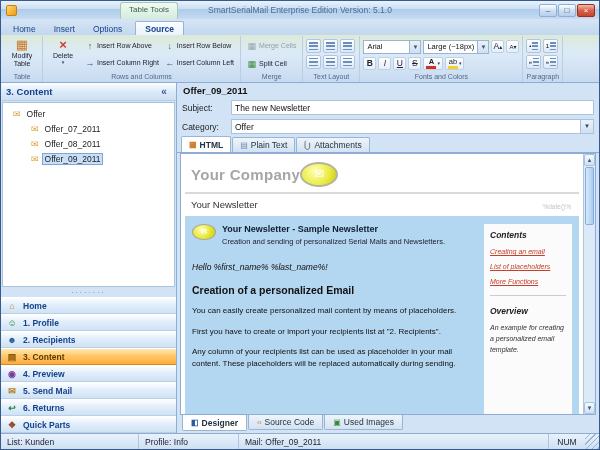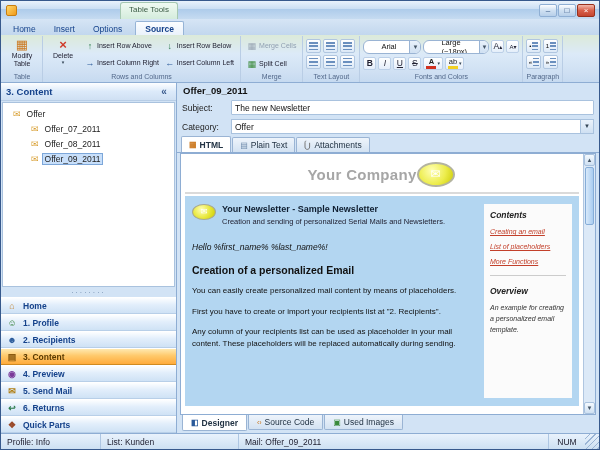--- a/index.html
+++ b/index.html
@@ -32,21 +32,21 @@
   .grid2{display:grid;grid-template-columns:auto auto;grid-auto-rows:17px;align-items:center;}
   .sbtn{display:flex;align-items:center;gap:2px;font-size:7px;color:#223;padding:0 3px;height:16px;border-radius:2px;}
   .sicon{font-size:9px;width:10px;text-align:center;line-height:10px;}
   .sbtn.disabled{color:#91a0b2;}
   .stack{display:flex;flex-direction:column;justify-content:center;gap:2px;}
   .algrid{display:grid;grid-template-columns:repeat(3,16px);grid-auto-rows:15px;gap:1px;align-content:center;}
   .albtn{width:15px;height:14px;border:1px solid #b0c6e0;background:linear-gradient(#ffffff,#dce9f7);border-radius:2px;display:flex;align-items:center;justify-content:center;gap:1px;}
   .albars{width:9px;height:8px;background:repeating-linear-gradient(to bottom,#6a8fbe 0 1.5px,transparent 1.5px 3.4px);}
   .fc-col{display:flex;flex-direction:column;gap:3px;justify-content:center;}
   .fc-row{display:flex;gap:2px;align-items:center;}
-  .combo{height:14px;background:#fff;border:1px solid #9ab4d4;display:flex;align-items:center;font-size:7.5px;color:#111;padding-left:17px;border-radius:6px;overflow:hidden;}
+  .combo{height:14px;background:#fff;border:1px solid #9ab4d4;display:flex;align-items:center;font-size:7.5px;color:#111;padding-left:3px;border-radius:0;overflow:hidden;}
   .combo .dd{margin-left:auto;width:11px;align-self:stretch;text-align:center;background:linear-gradient(#e9f2fb,#cfe0f2);border-left:1px solid #9ab4d4;font-size:6px;color:#456;line-height:12px;}
   .tbtn{min-width:13px;height:13px;border:1px solid #bcd0e8;background:linear-gradient(#fff,#e4eefa);border-radius:2px;font-size:8.5px;line-height:11px;text-align:center;color:#223;padding:0 1px;}
   .tbtn.bold{font-weight:bold}.tbtn.italic{font-style:italic}.tbtn.underl{text-decoration:underline}.tbtn.strike{text-decoration:line-through}
   .cbtn{display:flex;align-items:center;gap:1px;height:13px;border:1px solid #bcd0e8;background:linear-gradient(#fff,#e4eefa);border-radius:2px;padding:0 2px;}
   .cstack{display:flex;flex-direction:column;align-items:center;}
   .cletter{font-size:7.5px;line-height:7px;font-weight:bold;color:#222;}
   .cbar{width:10px;height:3px;margin-top:1px;}
   .ddm{font-size:5px;color:#345;}
   .tiny{font-size:6px;}
 
@@ -81,21 +81,21 @@
   .canvas{flex:1;overflow:hidden;padding:2px 2px 0 2px;min-width:0;}
   .vscroll{flex:0 0 12px;width:12px;background:#dce9f7;border-left:1px solid #b0c6e0;display:flex;flex-direction:column;}
   .varrow{height:12px;text-align:center;font-size:6px;line-height:11px;color:#456;background:linear-gradient(#f4f9fe,#cfe0f2);border:1px solid #a9c2de;border-radius:2px;}
   .vthumb{height:58px;margin:1px;background:linear-gradient(to right,#d8e9fa,#a9ccf0);border:1px solid #86add8;border-radius:2px;}
   .vspace{flex:1;}
   .btabs{flex:0 0 18px;display:flex;align-items:flex-start;padding-left:5px;gap:1px;}
   .btab{display:flex;align-items:center;gap:3px;font-size:8.5px;padding:0 8px;background:linear-gradient(#eef4fb,#d3e2f2);border:1px solid #9ab4d4;border-top:none;border-radius:0 0 2px 2px;height:15px;color:#234;}
   .btab.active{background:#fff;font-weight:bold;height:16px;}
 
   
-  .mp-header{display:flex;justify-content:center;align-items:center;height:36px;padding:0 10px 0 8px;}
+  .mp-header{display:flex;justify-content:flex-start;align-items:center;height:36px;padding:0 10px 0 8px;}
   .company{font-size:15px;font-weight:bold;color:#a6a6a6;letter-spacing:.3px;}
   .logo{width:38px;height:25px;border-radius:50%;background:radial-gradient(circle at 38% 32%,#ffffb4,#ecec4a 55%,#c9c900);border:2px solid #b3b3a0;display:flex;align-items:center;justify-content:center;}
   .logo span{color:#fff;font-size:12px;line-height:12px;}
   .mp-rule{height:2px;background:#dadada;margin:0 2px;}
   .mp-nlrow{display:flex;justify-content:space-between;align-items:flex-end;padding:5px 10px 4px 8px;}
   .nl-left{font-size:9.5px;color:#333;}
   .nl-date{font-size:6.5px;color:#c4c4c4;}
   .mp-blue{background:#b3d6f1;margin:2px 2px 0;padding:8px 7px;display:flex;gap:8px;height:210px;}
   .blue-main{flex:1;min-width:0;}
   .banner{display:flex;gap:6px;align-items:flex-start;}
@@ -122,20 +122,21 @@
   .sb-grip{width:14px;background:repeating-linear-gradient(135deg,transparent 0 3px,#9ab4d4 3px 4px);}
 </style>
 </head>
 <body>
 
 <div class="window">
 
   <div class="titlebar">
     <div class="app-icon"></div>
     <div class="context-chip">Table Tools</div>
+    <div class="title-text">SmartSerialMail Enterprise Edition Version: 5.1.0</div>
     <div class="win-controls">
       <div class="win-btn">–</div>
       <div class="win-btn">□</div>
       <div class="win-btn close">×</div>
     </div>
   </div>
 
   <div class="tab-row">
     <div class="rtab">Home</div>
     <div class="rtab">Insert</div>
@@ -386,20 +387,24 @@
 
       <div class="editor">
         <div class="canvas">
           <div class="mp-header">
             <span class="company">Your Company</span>
             <span class="logo">
                 <span>✉</span>
               </span>
           </div>
           <div class="mp-rule"></div>
+          <div class="mp-nlrow">
+            <span class="nl-left">Your Newsletter</span>
+            <span class="nl-date">%date()%</span>
+          </div>
           <div class="mp-blue">
             <div class="blue-main">
               <div class="banner">
                 <span class="mini-logo">✉</span>
                 <div>
                   <div class="banner-title">Your Newsletter - Sample Newsletter</div>
                   <div class="banner-sub">Creation and sending of personalized Serial Mails and Newsletters.</div>
                 </div>
               </div>
               <div class="greeting">Hello %first_name% %last_name%!</div>
@@ -438,20 +443,20 @@
         </div>
         <div class="btab">
           <span style="color:#3a8a3a;font-size:8px">▣</span>
           <span>Used Images</span>
         </div>
       </div>
     </div>
   </div>
 
   <div class="statusbar">
+    <div class="sb-sec sb-list">List: Kunden</div>
     <div class="sb-sec sb-profile">Profile: Info</div>
-    <div class="sb-sec sb-list">List: Kunden</div>
     <div class="sb-sec sb-mail">Mail: Offer_09_2011</div>
     <div class="sb-sec sb-num">NUM</div>
     <div class="sb-grip"></div>
   </div>
 
 </div>
 
 </body></html>

